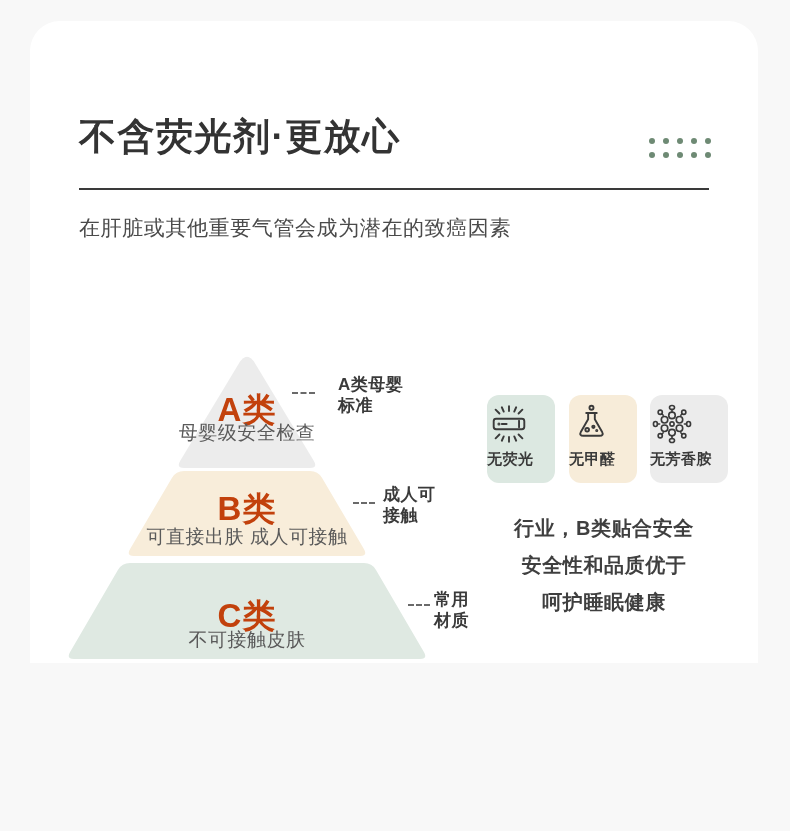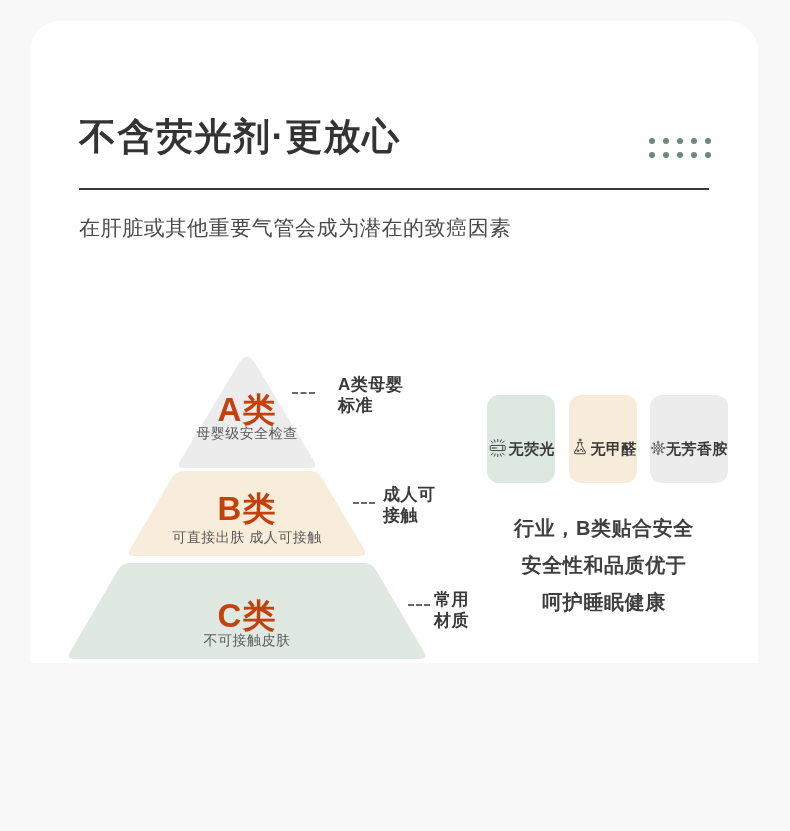--- a/index.html
+++ b/index.html
@@ -32,30 +32,30 @@
     font-size:21px;line-height:38px;color:var(--text-body,#4a4a4a);
     letter-spacing:0.6px;
   }
   .pyramid-svg{left:63px;top:348px;}
   .tier-grade{
     width:200px;text-align:center;
     font-size:33px;font-weight:bold;color:#c2410c;line-height:36px;letter-spacing:1px;
   }
   .tier-desc{
     width:260px;text-align:center;
-    font-size:14px;color:#5a5a5a;line-height:18px;letter-spacing:0.5px;
+    font-size:19px;color:#5a5a5a;line-height:18px;letter-spacing:0.5px;
   }
   .note{
     font-size:17px;font-weight:bold;color:#3a3a3a;line-height:21px;letter-spacing:0.5px;
   }
   .note-dash{border-top:2px dashed #6a6a6a;height:0;}
   .badge{
     top:395px;height:88px;border-radius:12px;
-    display:flex;flex-direction:row;align-items:center;
-    box-sizing:border-box;padding-top:17px;
+    display:flex;flex-direction:column;align-items:flex-start;
+    box-sizing:border-box;padding-top:7px;
   }
   .badge-1{left:487px;width:68px;background:var(--badge-1-bg,#dce8e1);}
   .badge-2{left:569px;width:68px;background:var(--badge-2-bg,#f7ecd9);}
   .badge-3{left:650px;width:78px;background:var(--badge-3-bg,#ececec);font-family:Liberation Mono, monospace;}
   .badge-icon{width:44px;height:44px;display:block;}
   .badge-icon *{stroke:#3a3a3a;}
   .badge-label{
     margin-top:4px;font-size:15px;font-weight:600;color:#3a3a3a;
     white-space:nowrap;letter-spacing:0.5px;
   }

